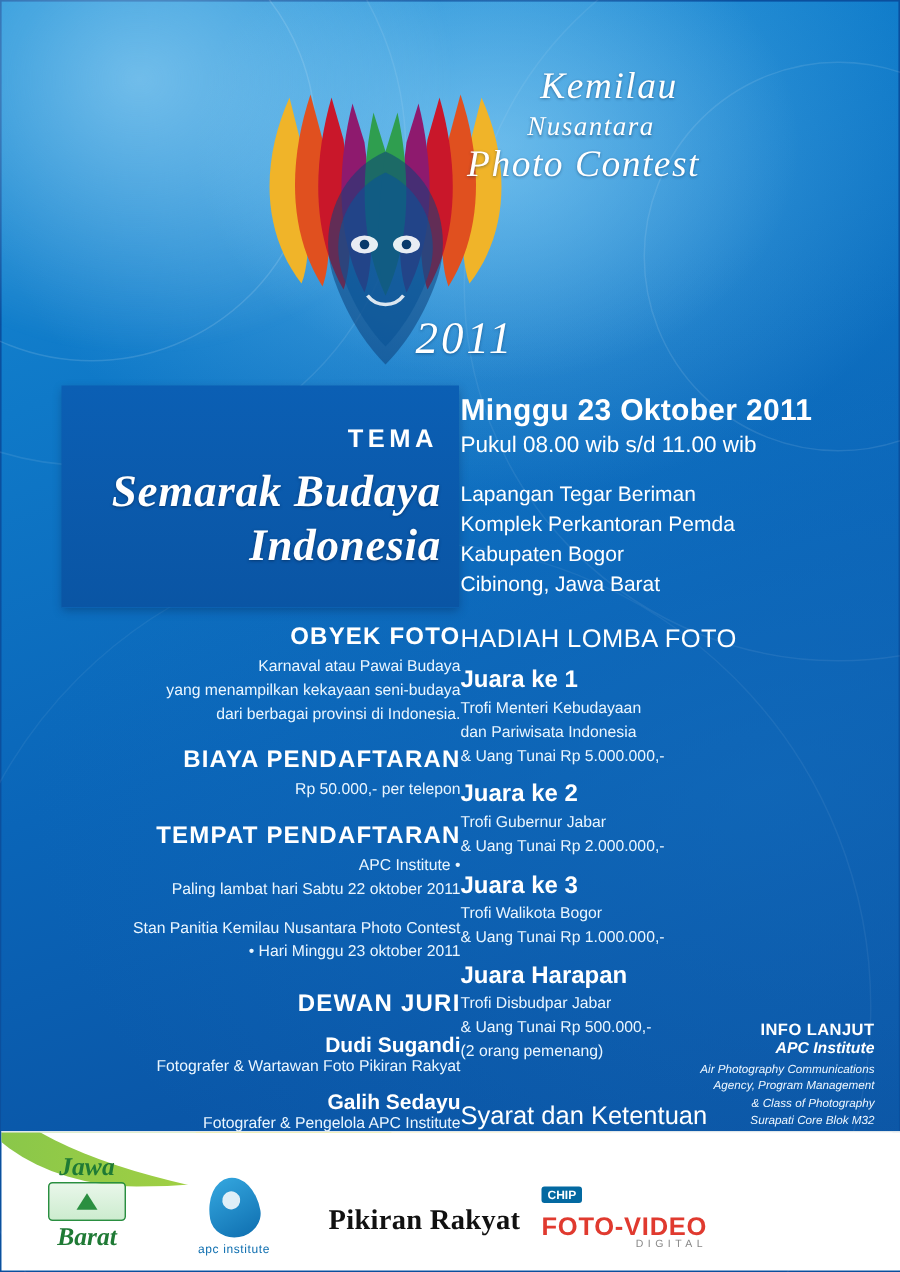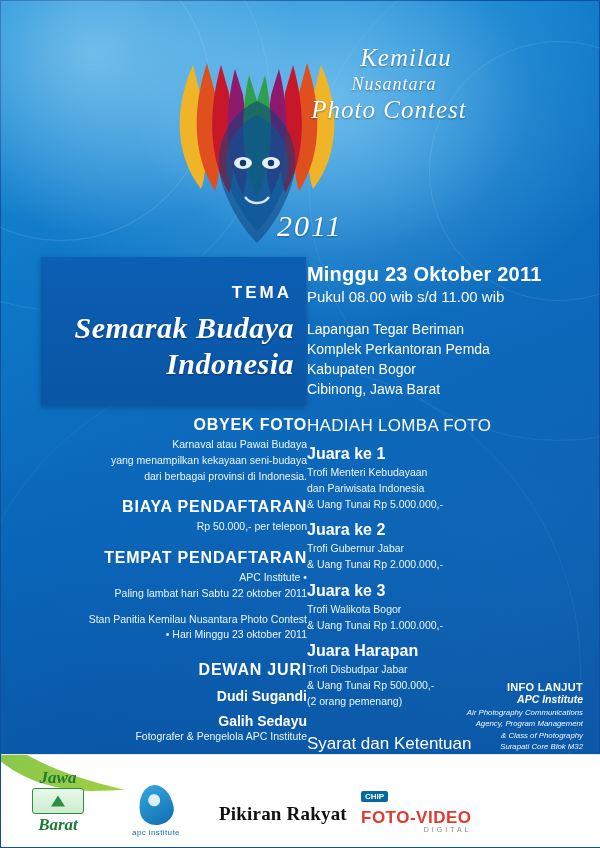--- a/index.html
+++ b/index.html
@@ -299,20 +299,21 @@
     </div>
     <div class="lc-sub" style="margin-top:10px;">
       <div>Stan Panitia Kemilau Nusantara Photo Contest</div>
       <div>• Hari Minggu 23 oktober 2011</div>
     </div>
 
     <div class="lc-head" style="margin-top:18px;">DEWAN JURI</div>
     <div>
       <div>
         <div class="juri-name">Dudi Sugandi</div>
+        <div class="juri-role">Fotografer &amp; Wartawan Foto Pikiran Rakyat</div>
       </div>
       <div>
         <div class="juri-name">Galih Sedayu</div>
         <div class="juri-role">Fotografer &amp; Pengelola APC Institute</div>
       </div>
       <div>
         <div class="juri-name">Rama Surya</div>
         <div class="juri-role">Fotografer Freelance &amp; Penulis Buku</div>
       </div>
     </div>

